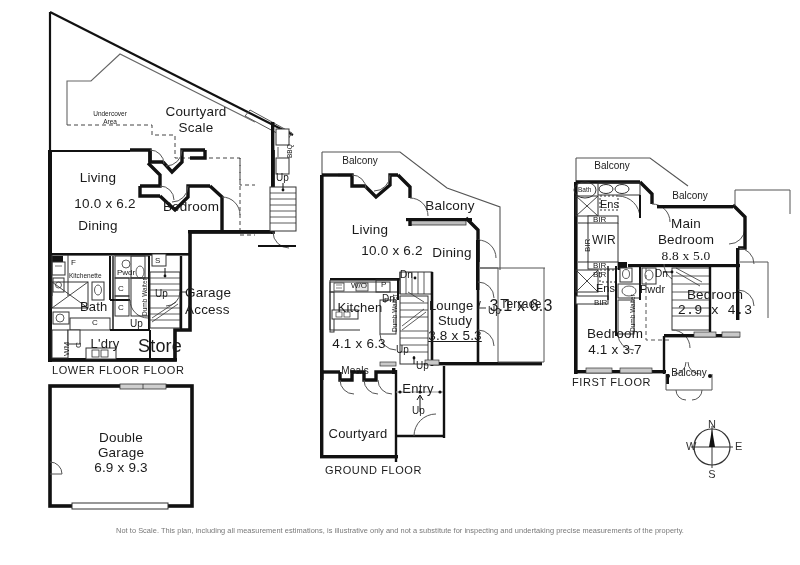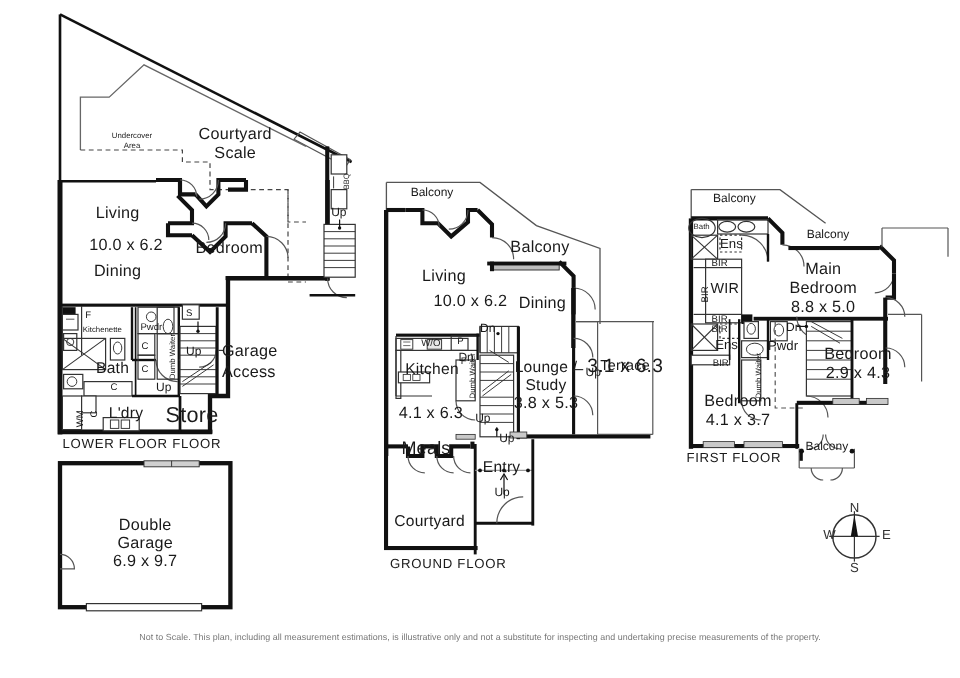--- a/index.html
+++ b/index.html
@@ -404,68 +404,68 @@
 <div class="lbl room" style="left:185px;top:285px;">Garage</div>
 <div class="lbl room" style="left:185px;top:302px;">Access</div>
 <div class="lbl mid" style="left:155px;top:288px;">Up</div>
 <div class="lbl mid" style="left:130px;top:318px;">Up</div>
 <div class="lbl mid" style="left:276px;top:172px;">Up</div>
 <div class="lbl tiny rot90" style="left:286px;top:158px;">BBQ</div>
 <div class="lbl floorname" style="left:52px;top:364px;">LOWER FLOOR FLOOR</div>
 
 <div class="lbl room ctr" style="left:121px;top:430px;">Double</div>
 <div class="lbl room ctr" style="left:121px;top:445px;">Garage</div>
-<div class="lbl dim ctr" style="left:121px;top:460px;">6.9 x 9.7</div>
+<div class="lbl dim ctr" style="left:121px;top:460px;">6.9 x 9.3</div>
 
 <div class="lbl mid ctr" style="left:360px;top:155px;">Balcony</div>
 <div class="lbl room ctr" style="left:450px;top:198px;">Balcony</div>
 <div class="lbl room ctr" style="left:370px;top:222px;">Living</div>
 <div class="lbl dim ctr" style="left:392px;top:243px;">10.0 x 6.2</div>
 <div class="lbl room ctr" style="left:452px;top:245px;">Dining</div>
 <div class="lbl room ctr" style="left:360px;top:300px;font-size:13px;">Kitchen</div>
 <div class="lbl dim ctr" style="left:359px;top:336px;">4.1 x 6.3</div>
-<div class="lbl room ctr" style="left:355px;top:365px;font-size:15px;">Meals</div>
+<div class="lbl room ctr" style="left:355px;top:365px;font-size:10px;">Meals</div>
 <div class="lbl small" style="left:351px;top:281px;">W/O</div>
 <div class="lbl small" style="left:381px;top:280px;">P</div>
 <div class="lbl small" style="left:384px;top:296px;">F</div>
 <div class="lbl tiny rot90" style="left:391px;top:332px;">Dumb Waiter</div>
 <div class="lbl mid" style="left:400px;top:269px;">Dn</div>
 <div class="lbl mid" style="left:382px;top:293px;">Dn</div>
 <div class="lbl mid" style="left:396px;top:344px;">Up</div>
 <div class="lbl mid" style="left:416px;top:360px;">Up</div>
 <div class="lbl mid" style="left:412px;top:405px;">Up</div>
 <div class="lbl room ctr" style="left:455px;top:298px;font-size:13px;">Lounge /</div>
 <div class="lbl room ctr" style="left:455px;top:313px;font-size:13px;">Study</div>
-<div class="lbl dim ctr" style="left:455px;top:328px;">3.8 x 5.3</div>
+<div class="lbl dim ctr" style="left:455px;top:328px;text-decoration:underline;">3.8 x 5.3</div>
 <div class="lbl room ctr" style="left:521px;top:283px;font-size:12px;margin-top:14px;">Terrace</div>
 <div class="lbl dim ctr" style="left:521px;top:297px;font-size:16px;">3.1 x 6.3</div>
 <div class="lbl mid" style="left:488px;top:305px;">Up</div>
 <div class="lbl room ctr" style="left:418px;top:381px;font-size:13px;">Entry</div>
 <div class="lbl room ctr" style="left:358px;top:426px;font-size:13px;">Courtyard</div>
 <div class="lbl floorname" style="left:325px;top:464px;">GROUND FLOOR</div>
 
 <div class="lbl mid ctr" style="left:612px;top:160px;">Balcony</div>
 <div class="lbl mid ctr" style="left:690px;top:190px;">Balcony</div>
 <div class="lbl tiny" style="left:578px;top:186px;">Bath</div>
 <div class="lbl small" style="left:600px;top:198px;font-size:11px;">Ens</div>
 <div class="lbl small" style="left:593px;top:215px;">BIR</div>
 <div class="lbl small rot90" style="left:583px;top:252px;">BIR</div>
 <div class="lbl small" style="left:593px;top:261px;">BIR</div>
 <div class="lbl room ctr" style="left:604px;top:233px;font-size:12px;">WIR</div>
 <div class="lbl room ctr" style="left:686px;top:216px;">Main</div>
 <div class="lbl room ctr" style="left:686px;top:232px;">Bedroom</div>
-<div class="lbl dim ctr" style="left:686px;top:248px;">8.8 x 5.0</div>
+<div class="lbl dim ctr" style="left:686px;top:248px;font-family:Liberation Serif, serif;">8.8 x 5.0</div>
 <div class="lbl small" style="left:593px;top:270px;">BIR</div>
 <div class="lbl small" style="left:596px;top:282px;font-size:11px;">Ens</div>
 <div class="lbl small" style="left:594px;top:298px;">BIR</div>
 <div class="lbl small" style="left:640px;top:283px;font-size:11px;">Pwdr</div>
 <div class="lbl tiny rot90" style="left:629px;top:332px;">Dumb Waiter</div>
 <div class="lbl mid" style="left:655px;top:268px;">Dn</div>
 <div class="lbl room ctr" style="left:715px;top:287px;">Bedroom</div>
-<div class="lbl dim ctr" style="left:715px;top:303px;">2.9 x 4.3</div>
+<div class="lbl dim ctr" style="left:715px;top:303px;font-family:Liberation Mono, monospace;">2.9 x 4.3</div>
 <div class="lbl room ctr" style="left:615px;top:326px;">Bedroom</div>
 <div class="lbl dim ctr" style="left:615px;top:342px;">4.1 x 3.7</div>
 <div class="lbl mid ctr" style="left:689px;top:367px;">Balcony</div>
 <div class="lbl floorname" style="left:572px;top:376px;">FIRST FLOOR</div>
 
 <div class="lbl compass ctr" style="left:712px;top:418px;">N</div>
 <div class="lbl compass" style="left:735px;top:440px;">E</div>
 <div class="lbl compass ctr" style="left:712px;top:468px;">S</div>
 <div class="lbl compass" style="left:686px;top:440px;">W</div>
 

